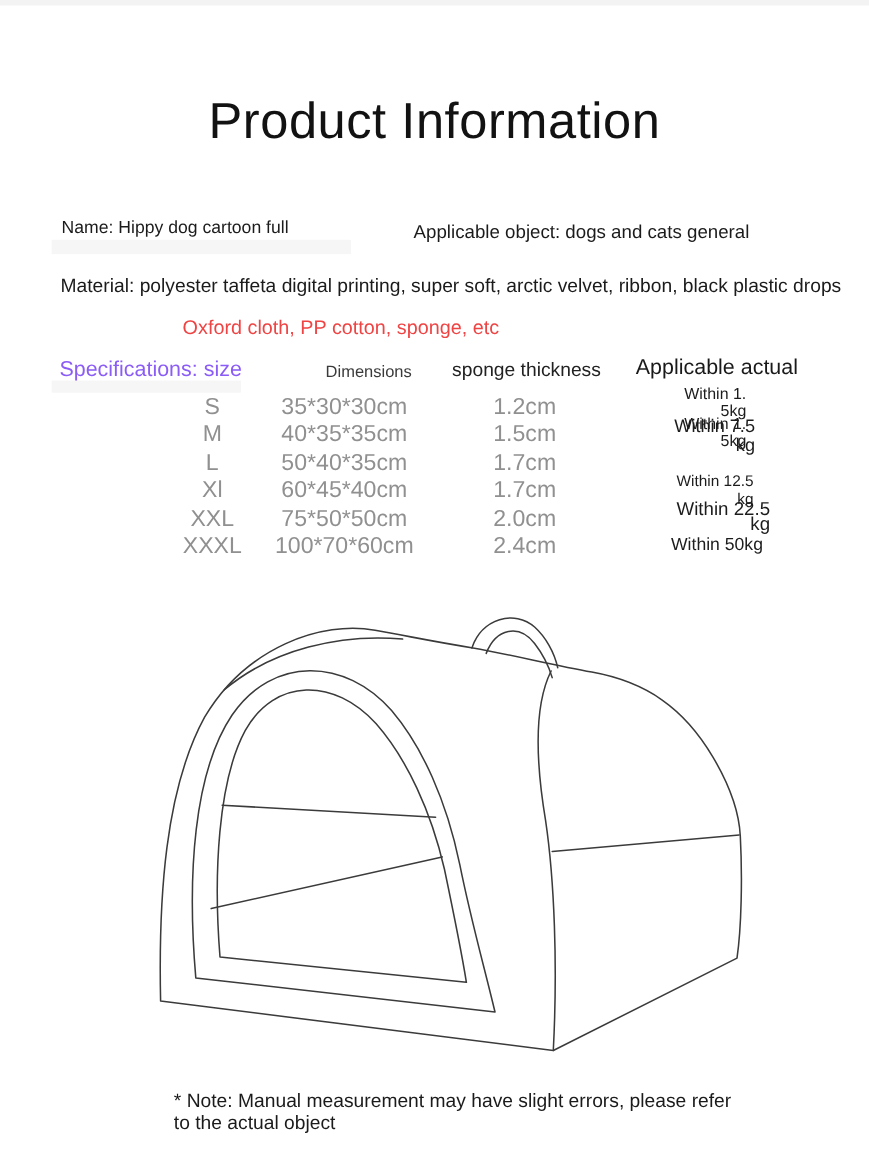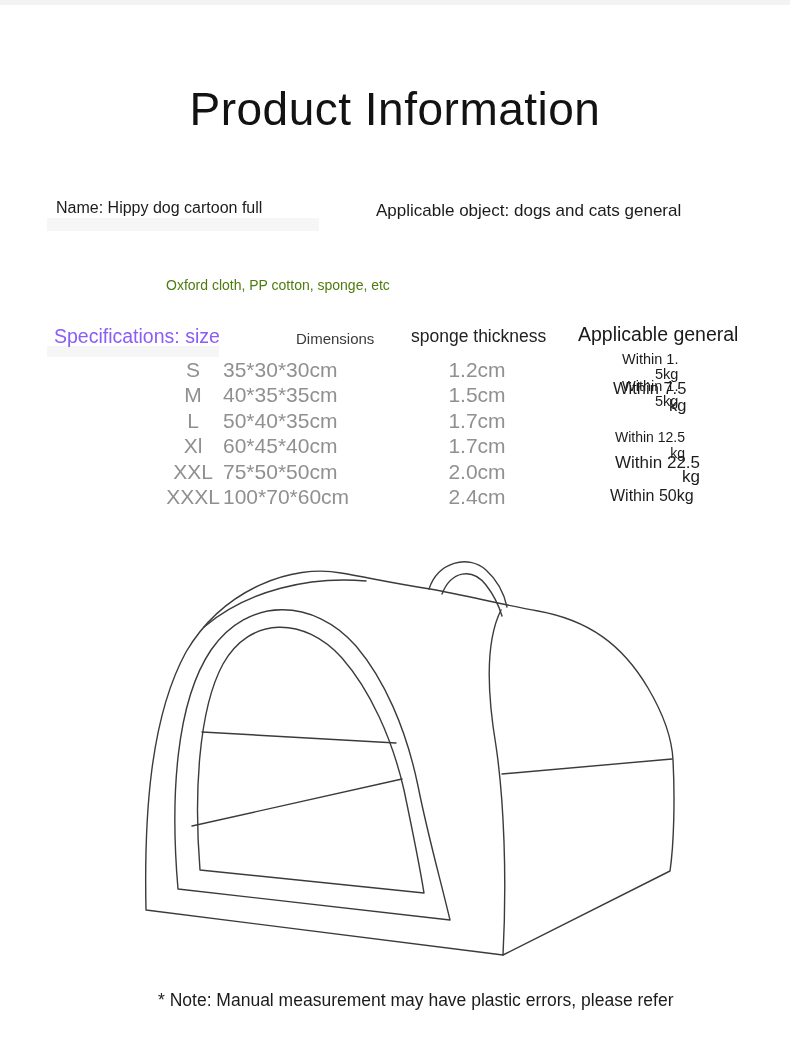--- a/index.html
+++ b/index.html
@@ -21,30 +21,30 @@
     text-align: center;
     font-size: 46px;
     font-weight: 500;
     letter-spacing: 0.5px;
     color: #121212;
   }
 
   .product-name   { top: 199px; left: 56px;  font-size: 16px; color: #1b1b1b; }
   .applicable-obj { top: 201px; left: 376px; font-size: 17px;   color: #1b1b1b; text-align: right; }
   .material-1     { top: 249px; left: 55px;  font-size: 17.5px; color: #1b1b1b; }
-  .material-2     { top: 277px; left: 166px; font-size: 14px; color: #4d7c0f; }
+  .material-2     { top: 288px; left: 166px; font-size: 18px; color: #ef4444; }
 
   .hdr-size      { top: 325px; left: 54px;  font-size: 19.5px; color: #8b5cf6; }
   .hdr-dims      { top: 330px; left: 296px; font-size: 15px; color: #3a3a3a; }
   .hdr-thickness { top: 326px; left: 411px; font-size: 17.5px; color: #222; }
   .hdr-weight    { top: 323px; left: 578px; font-size: 19.5px; color: #1a1a1a; }
 
   .spec-row { height: 25px; line-height: 25px; color: #909090; font-size: 21px; }
   .cell-size      { position: absolute; left: 133px; width: 120px; text-align: center; }
-  .cell-dims      { position: absolute; left: 223px; width: 180px; }
+  .cell-dims      { position: absolute; left: 223px; width: 180px; text-align: center; }
   .cell-thickness { position: absolute; left: 417px; width: 120px; text-align: center; }
 
   .weight-cell { color: #1c1c1c; text-align: right; }
   .weight-cell span { display: block; }
   .w0 { top: 352px; left: 622px; font-size: 14.5px; line-height: 15px; }
   .w1 { top: 379px; left: 622px; font-size: 14.5px; line-height: 15px; }
   .w2 { top: 380px; left: 613px; font-size: 16.5px; line-height: 17px; }
   .w3 { top: 430px; left: 615px; font-size: 14px;   line-height: 15.5px; }
   .w4 { top: 456px; left: 615px; font-size: 17px;   line-height: 14px; }
   .w5 { top: 487px; left: 610px; font-size: 16px;   line-height: 17px; }
@@ -63,26 +63,27 @@
 <div id="page">
 
   <div class="abs artifact-strip" style="top:0;left:0;width:790px;height:5px;"></div>
   <div class="abs artifact-strip" style="top:218px;left:47px;width:272px;height:13px;background:#f6f6f6;"></div>
   <div class="abs artifact-strip" style="top:346px;left:47px;width:172px;height:11px;background:#f6f6f6;"></div>
 
   <div class="abs page-title">Product Information</div>
 
   <div class="abs product-name">Name: Hippy dog cartoon full</div>
   <div class="abs applicable-obj">Applicable object: dogs and cats general</div>
+  <div class="abs material-1">Material: polyester taffeta digital printing, super soft, arctic velvet, ribbon, black plastic drops</div>
   <div class="abs material-2">Oxford cloth, PP cotton, sponge, etc</div>
 
   <div class="abs hdr-size">Specifications: size</div>
   <div class="abs hdr-dims">Dimensions</div>
   <div class="abs hdr-thickness">sponge thickness</div>
-  <div class="abs hdr-weight">Applicable general</div>
+  <div class="abs hdr-weight">Applicable actual</div>
 
   <div class="abs spec-row" style="top:357px;left:0;width:790px;">
     <span class="cell-size">S</span>
     <span class="cell-dims">35*30*30cm</span>
     <span class="cell-thickness">1.2cm</span>
   </div>
   <div class="abs spec-row" style="top:382px;left:0;width:790px;">
     <span class="cell-size">M</span>
     <span class="cell-dims">40*35*35cm</span>
     <span class="cell-thickness">1.5cm</span>
@@ -167,16 +168,17 @@
              L 142 322 Z"></path>
 
     <path d="M 144 184 L 338 195"></path>
     <path d="M 134 278 L 344 231"></path>
 
     <path d="M 371 41 C 380 14 410 6 428 22 C 438 31 446 45 449 59"></path>
     <path d="M 384 46 C 393 23 414 19 428 37 C 435 46 441 58 444 68"></path>
   </svg>
 
   <div class="abs note">
-    <span>* Note: Manual measurement may have plastic errors, please refer</span>
+    <span>* Note: Manual measurement may have slight errors, please refer</span>
+    <span>to the actual object</span>
   </div>
 
 </div>
 
 </body></html>

